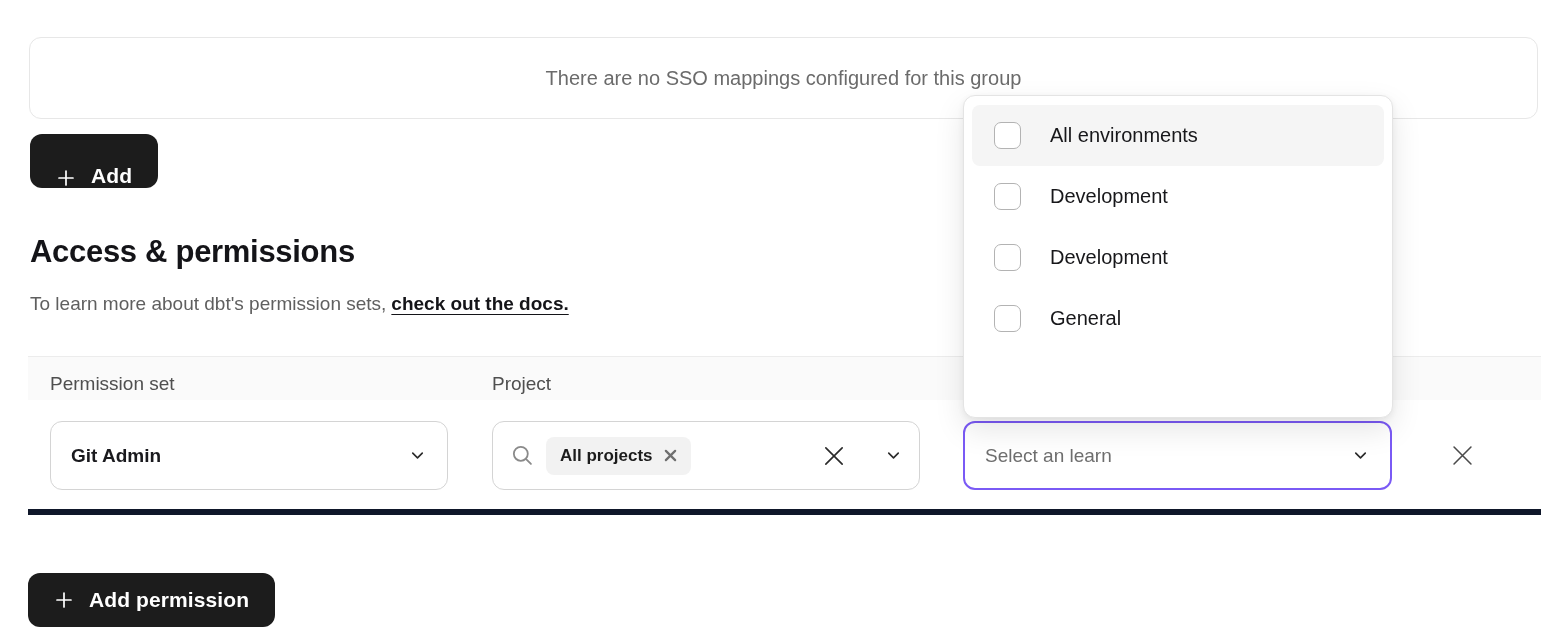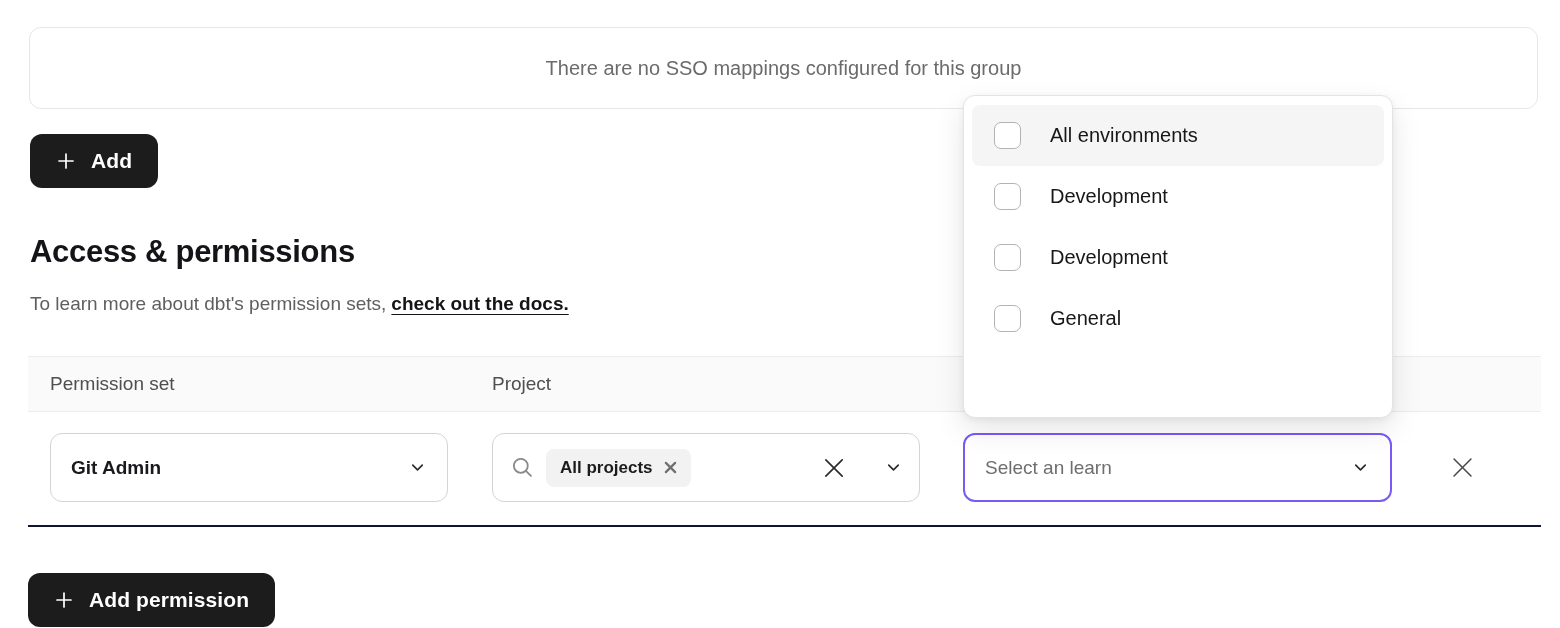--- a/index.html
+++ b/index.html
@@ -3,34 +3,34 @@
 <meta charset="utf-8">
 <style>
   * { box-sizing: border-box; }
   html, body { margin: 0; padding: 0; background: #ffffff; }
   body { font-family: "Liberation Sans", sans-serif; color: #17171a; }
 
   .page { position: relative; width: 1560px; height: 628px; background: #ffffff; overflow: hidden; }
 
   
   .sso-box {
-    position: absolute; left: 29px; top: 27px; width: 1509px; height: 82px;
+    position: absolute; left: 29px; top: 37px; width: 1509px; height: 82px;
     border: 1px solid #e7e7e7; border-radius: 12px; background: #ffffff;
     display: flex; align-items: center; justify-content: center;
   }
   .sso-box span { font-size: 20px; color: #6b6b6b; }
 
   
   .btn-dark {
     position: absolute; display: inline-flex; align-items: center; gap: 15px;
     background: #1c1c1c; color: #ffffff; border: none; border-radius: 12px;
     height: 54px; padding: 0 26px; font-family: inherit;
     font-size: 21px; font-weight: 700; cursor: pointer; letter-spacing: 0.1px;
   }
-  .btn-add { left: 30px; top: 134px; }
+  .btn-add { left: 30px; top: 134px; align-items: flex-end; }
   .btn-add-permission { left: 28px; top: 549px; margin-top: 24px; }
 
   
   .page-title {
     position: absolute; left: 30px; top: 234px; margin: 0;
     font-size: 31px; font-weight: 700; color: #141418; letter-spacing: -0.3px;
   }
   .subtitle { position: absolute; left: 30px; top: 293px; margin: 0; font-size: 19px; color: #5f5f5f; }
   .subtitle a {
     color: #141418; font-weight: 700; text-decoration: underline;
@@ -41,22 +41,22 @@
   .table-header {
     position: absolute; left: 28px; top: 356px; width: 1513px; height: 56px;
     background: #fafafa; border-top: 1px solid #ececec; border-bottom: 1px solid #ececec;
     font-size: 19px; color: #4f4f4f;
   }
   .th { position: absolute; top: 50%; transform: translateY(-50%); }
   .th-permission { left: 22px; }
   .th-project { left: 464px; }
 
   .table-row {
-    position: absolute; left: 28px; top: 412px; width: 1513px; height: 115px;
-    border-bottom: 2px solid #0f172a; background: #ffffff;
+    position: absolute; left: 28px; top: 400px; width: 1513px; height: 115px;
+    border-bottom: 6px solid #0f172a; background: #ffffff;
   }
 
   .field {
     position: absolute; top: 21px; height: 69px; background: #ffffff;
     border: 1px solid #d4d4d4; border-radius: 12px;
     display: flex; align-items: center; cursor: pointer;
   }
   .field-permission { left: 22px; width: 398px; padding: 0 20px; }
   .field-permission .value { font-size: 19px; font-weight: 700; color: #1a1a1e; }
   .field-project { left: 464px; width: 428px; padding: 0 16px 0 16px; gap: 10px; }

